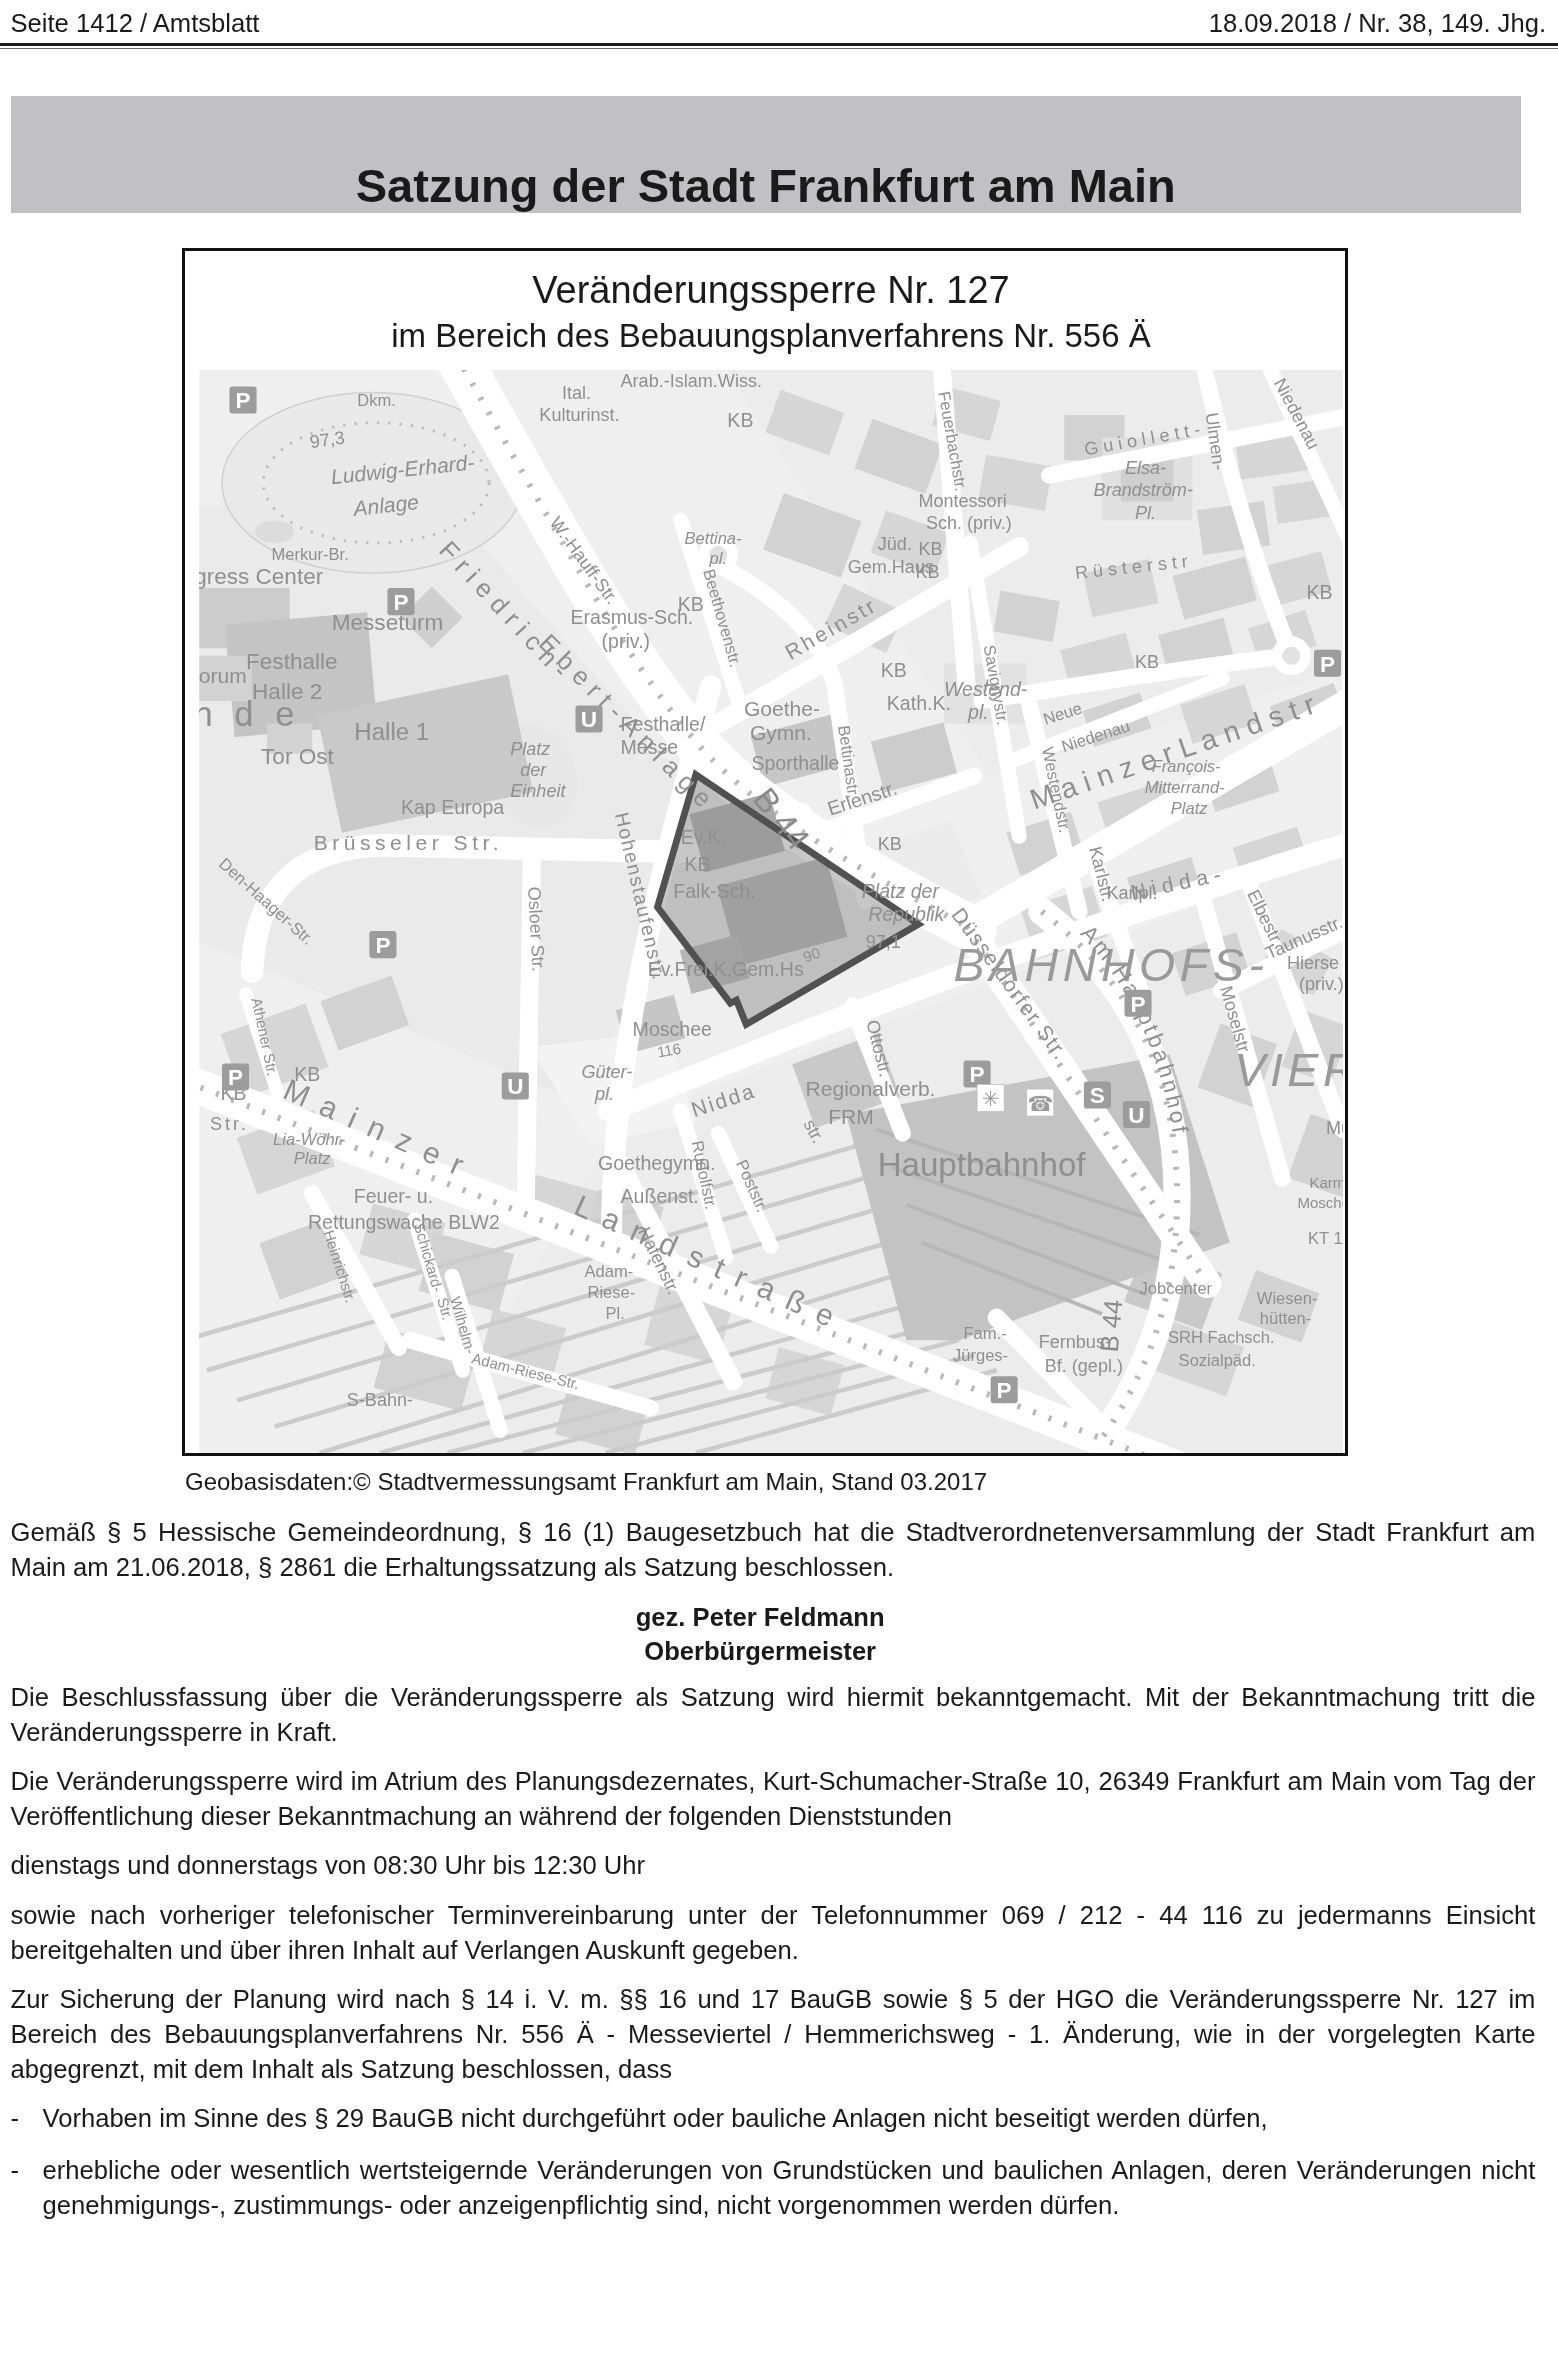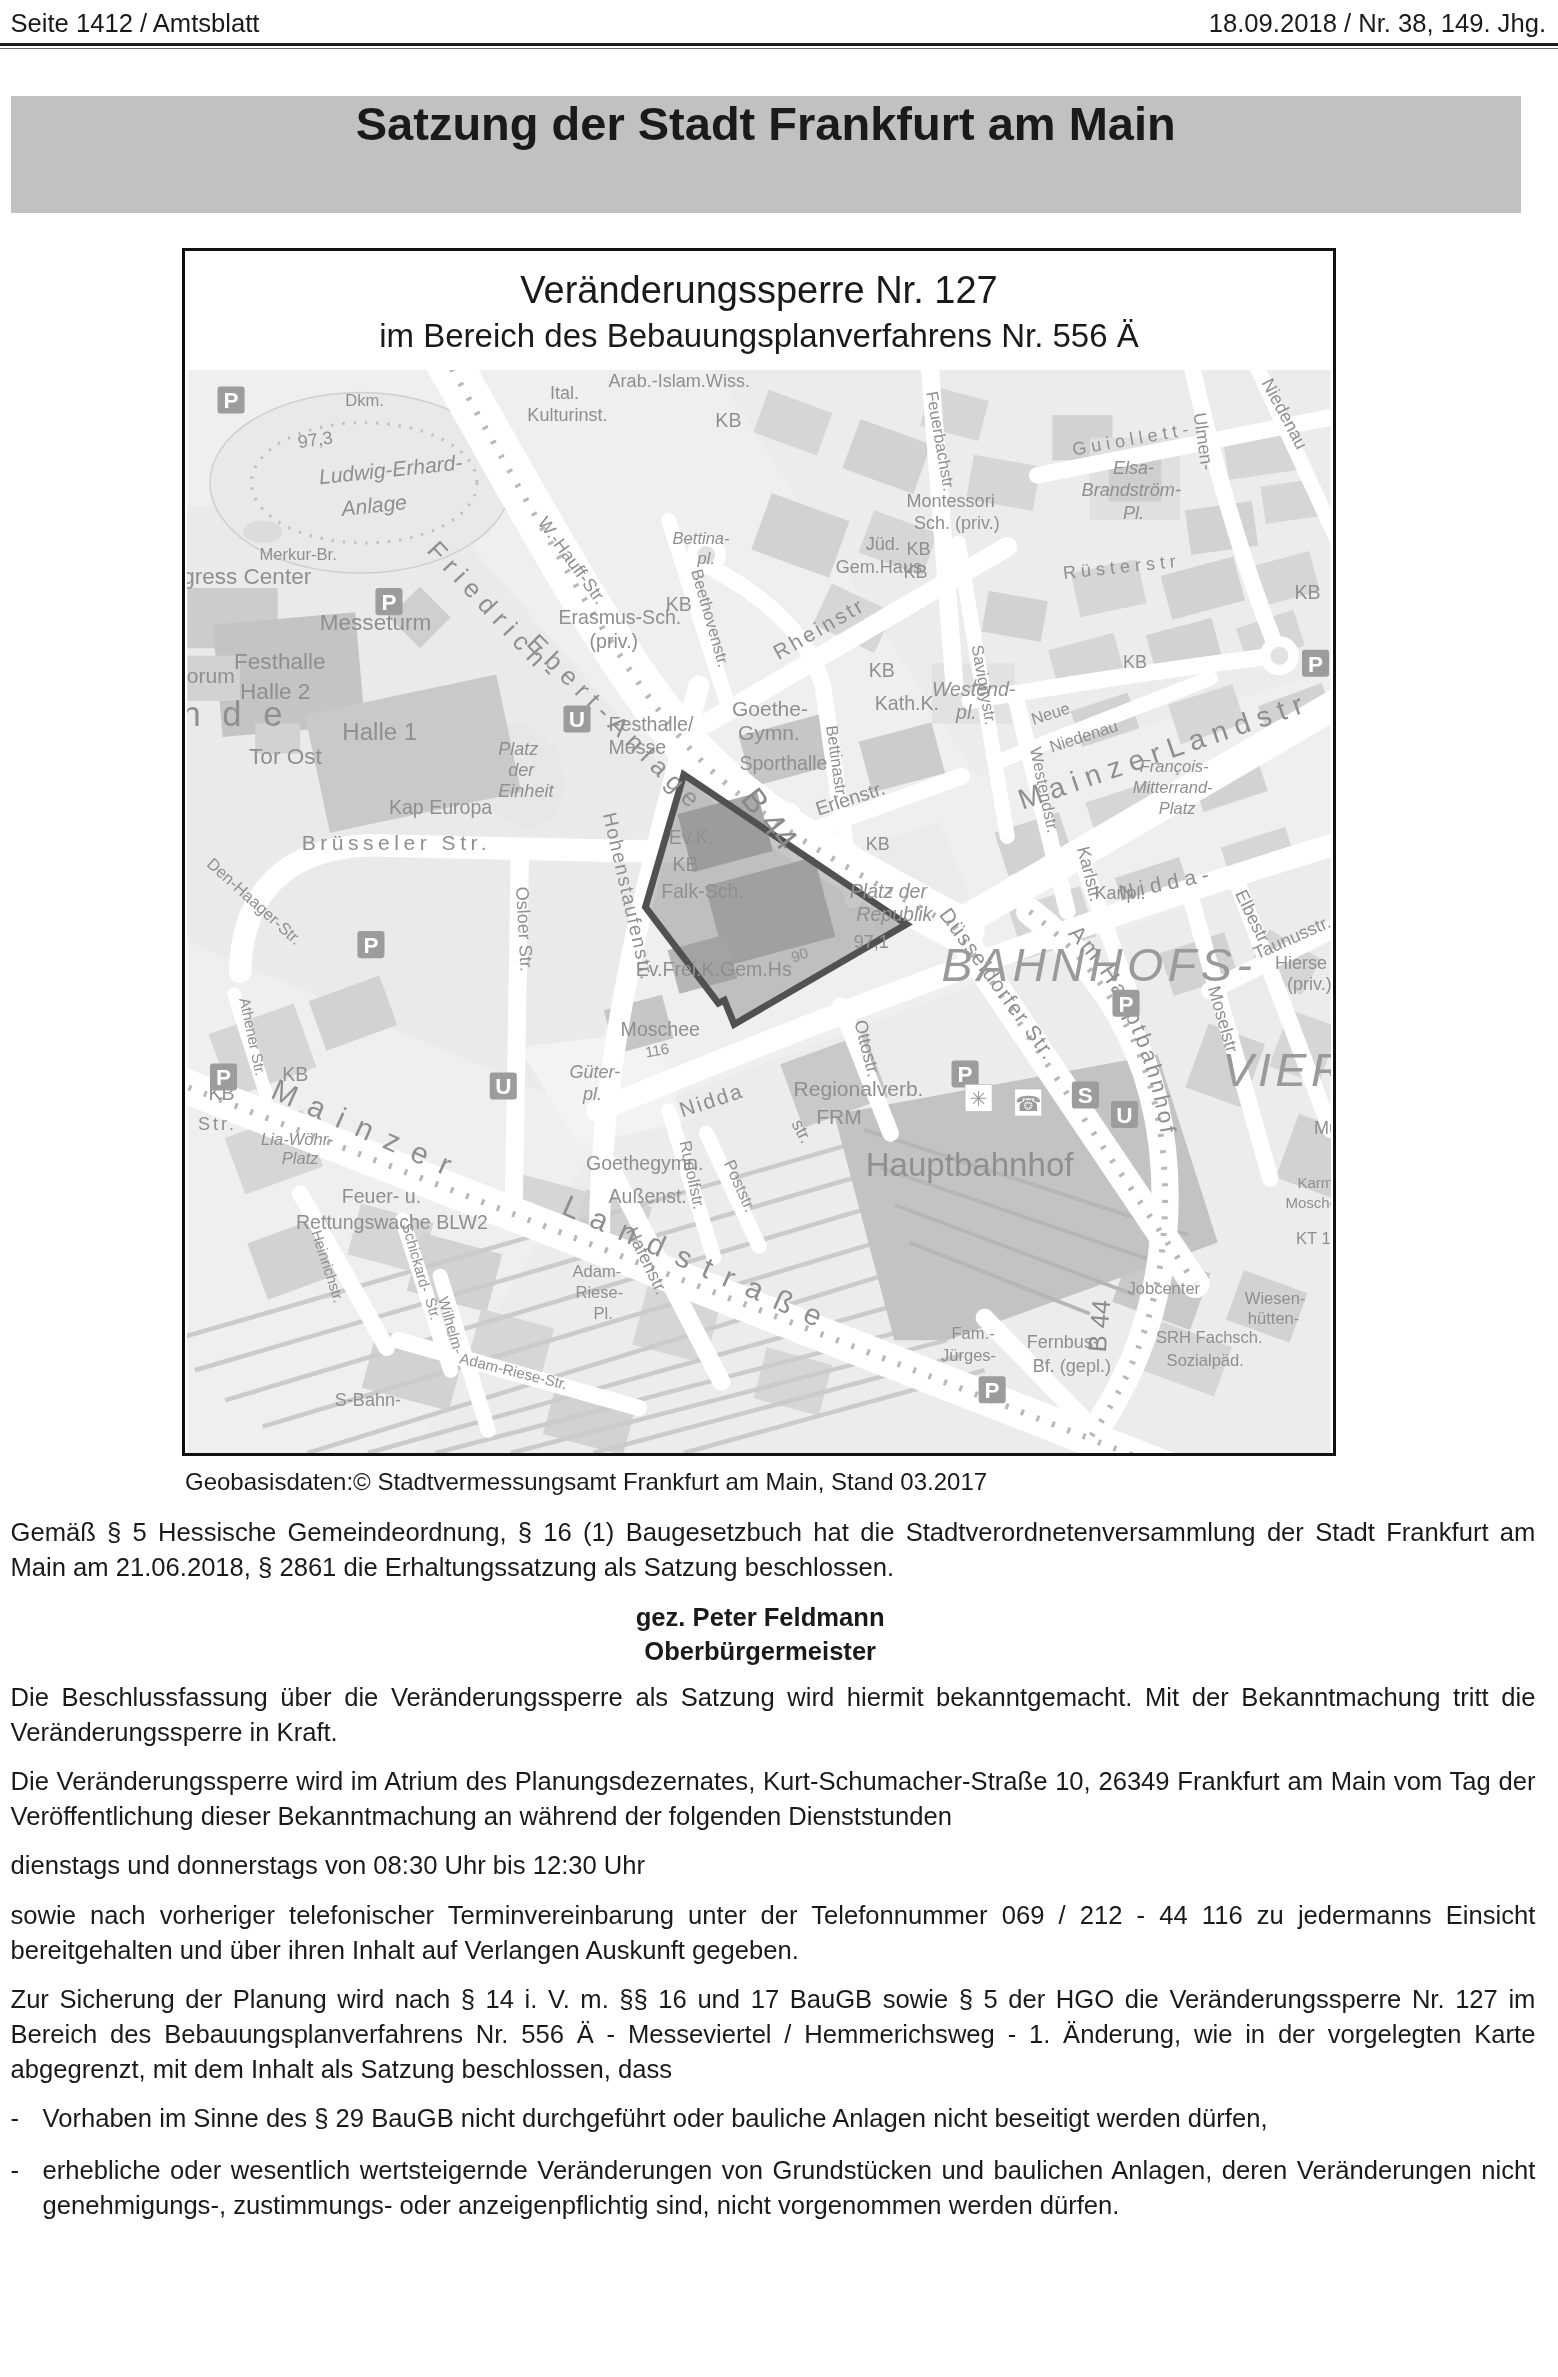--- a/index.html
+++ b/index.html
@@ -7,24 +7,24 @@
     position:relative;width:1558px;height:2377px;background:#fff;
     font-family:"Liberation Sans", sans-serif;color:#1a1a1a;overflow:hidden;
   }
   
   .hdr{display:flex;justify-content:space-between;align-items:baseline;
        padding:9px 12px 4.5px 10.5px;font-size:25.6px;}
   .hdr-rule{margin:0 0 0 0;height:0;border-top:3.8px solid #1c1c1c;}
   .hdr-rule2{margin-top:2.3px;height:0;border-top:1.5px solid #6a6a6a;}
   
   .banner{margin:47px 37px 0 10.5px;height:117px;background:#c1c1c3;
-          display:flex;align-items:flex-start;justify-content:center;}
+          display:flex;align-items:flex-end;justify-content:center;}
   .banner h1{margin:0;font-size:47px;font-weight:bold;letter-spacing:0;}
   
-  .map-box{margin:35px 0 0 182px;width:1148px;border:3px solid #111;background:#fff;}
+  .map-box{margin:35px 0 0 182px;width:1148px;border:3px solid #111;background:#fff;padding-left:12px;}
   .map-titles{text-align:center;padding:15px 7.5px 12px 7.5px;}
   .mt1{font-size:38px;line-height:48px;}
   .mt2{font-size:33px;line-height:44px;}
   .mt3{font-size:33px;line-height:44px;}
   .map-wrap{width:1144px;height:1083px;margin:0 auto;overflow:hidden;}
   svg{display:block;}
   .caption{margin:12px 0 0 185px;font-size:24px;}
   
   .bodytext{margin:19.6px 22.6px 0 10.5px;font-size:25.6px;line-height:35px;text-align:justify;}
   .bodytext p{margin:0 0 14.3px 0;}

